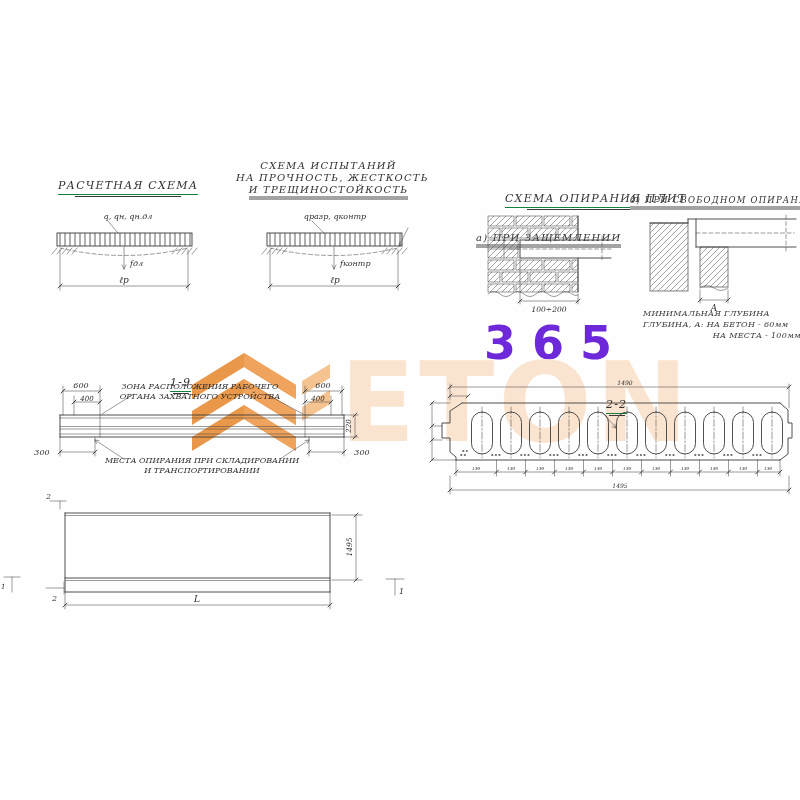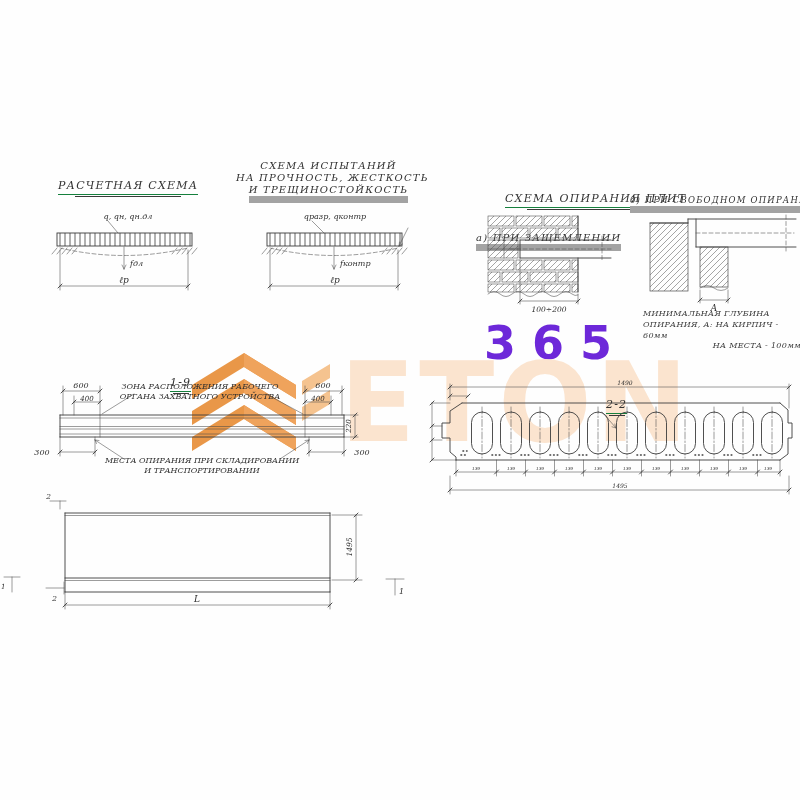--- a/index.html
+++ b/index.html
@@ -4,21 +4,21 @@
 <style>
   html,body{margin:0;padding:0;background:#fff;}
   .canvas{position:relative;width:800px;height:800px;background:#fefefe;overflow:hidden;
           font-family:"DejaVu Serif",serif;color:#2e2e2e;}
   .abs{position:absolute;}
   .art{z-index:1;}
   .wm{z-index:0;}
   .hand{font-style:italic;letter-spacing:1.2px;color:#333;white-space:nowrap;}
   .t11{font-size:11px;}
   .t10{font-size:10px;}
-  .u1{width:max-content;border-bottom:7px solid #a3a3a3;padding-bottom:1px;}
+  .u1{width:max-content;border-bottom:4px solid #a3a3a3;padding-bottom:1px;}
   .u2{width:max-content;border-bottom:1px solid #15803d;padding-bottom:2px;position:relative;}
   .u2::after{content:"";position:absolute;left:12%;right:12%;bottom:-3px;border-bottom:1px solid #3a3a3a;}
   .center{text-align:right;}
   .note{font-size:8px;line-height:1.35;font-style:italic;letter-spacing:.3px;color:#3a3a3a;}
   .note .r{text-align:right;}
   .wm-digits{font-family:"DejaVu Sans",sans-serif;font-weight:bold;font-size:46px;letter-spacing:16px;}
   .wm-letters{font-family:"DejaVu Sans",sans-serif;font-weight:bold;font-size:110px;letter-spacing:4px;line-height:1;}
   svg{overflow:visible;}
   svg .ln{stroke:#3c3c3c;stroke-width:.9;fill:none;stroke-linecap:round;}
   svg .thin{stroke:#4a4a4a;stroke-width:.55;fill:none;stroke-linecap:round;}
@@ -144,21 +144,21 @@
     <path class="thin dsh" d="M58,30 H156 M148,12 V48"></path>
     <rect class="conc" x="62" y="44" width="28" height="40"></rect>
     <path class="thin" d="M62,85 q7,-5 14,0 q7,5 14,0"></path>
     <path class="thin" d="M62,87 V100 M90,87 V100 M62,97 H90"></path>
     <path class="ln" d="M60,99 l4,-4 M88,99 l4,-4"></path>
     <text x="76" y="108" font-size="9" text-anchor="middle">А</text>
   </svg>
 
   <div class="abs art note" style="left:643px;top:309px;width:158px;">
     <div>МИНИМАЛЬНАЯ ГЛУБИНА</div>
-    <div>ОПИРАНИЯ, А: НА КИРПИЧ - 60мм</div>
+    <div>ГЛУБИНА, А: НА БЕТОН - 60мм</div>
     <div class="r">НА МЕСТА - 100мм</div>
   </div>
 
   <div class="abs art hand t11 u2" style="left:170px;top:344px;">1-9</div>
 
   <svg class="abs art" style="left:22px;top:374px;" width="360" height="108" viewBox="0 0 360 108">
 
     <path class="thin" d="M41,12 V41 M78,12 V41 M41,17 H78 M52,22 V41 M52,28 H78"></path>
     <path class="ln" d="M39,19 l4,-4 M76,19 l4,-4 M50,30 l4,-4 M76,30 l4,-4"></path>
     <text x="59" y="14" font-size="8" text-anchor="middle">600</text>

